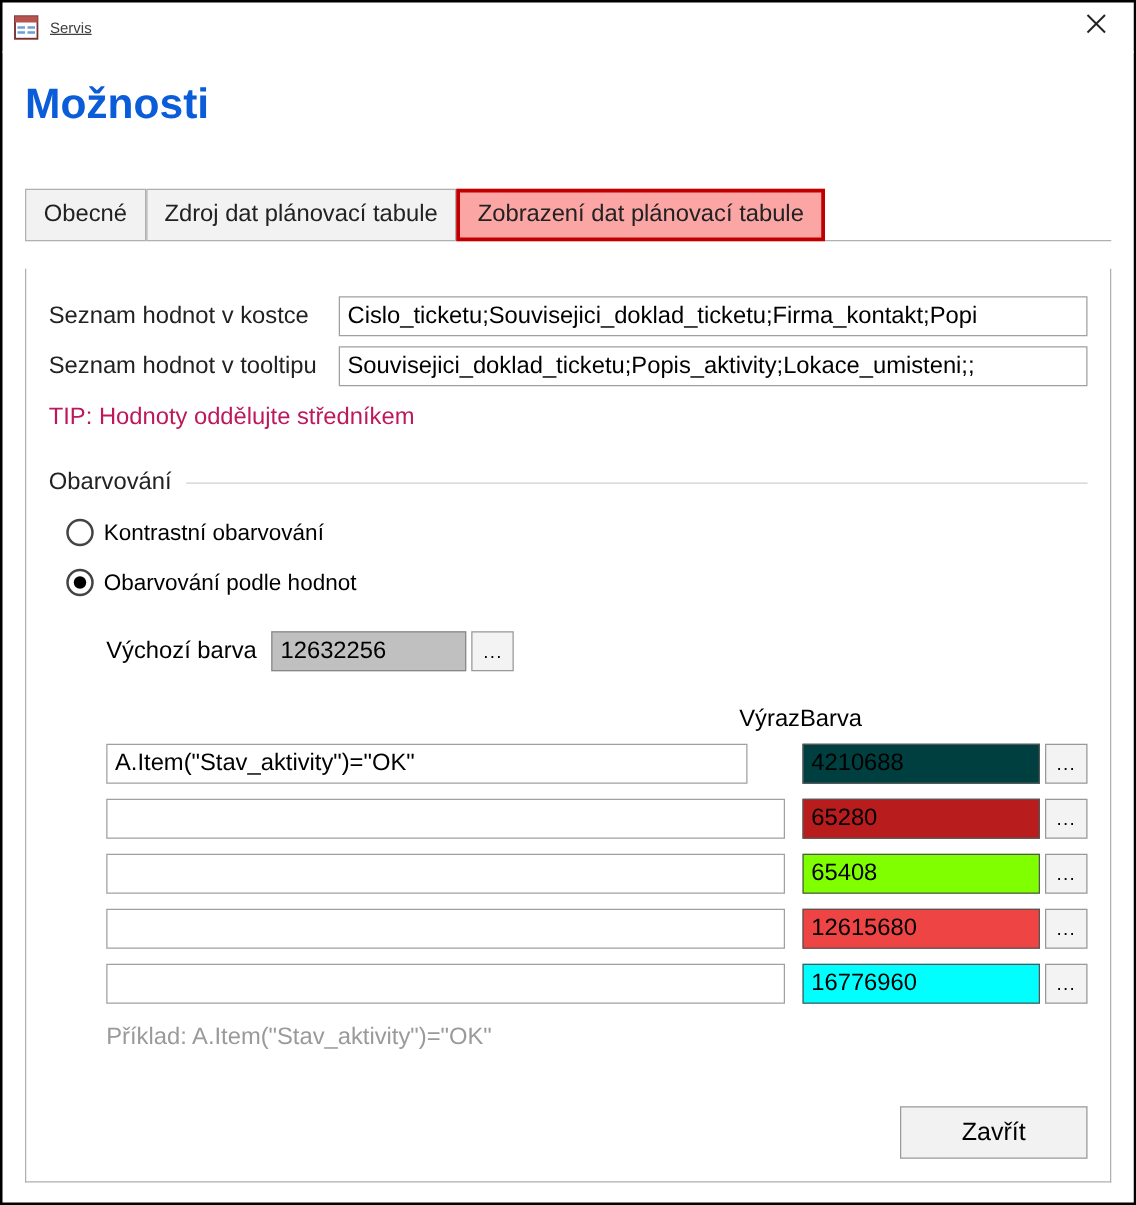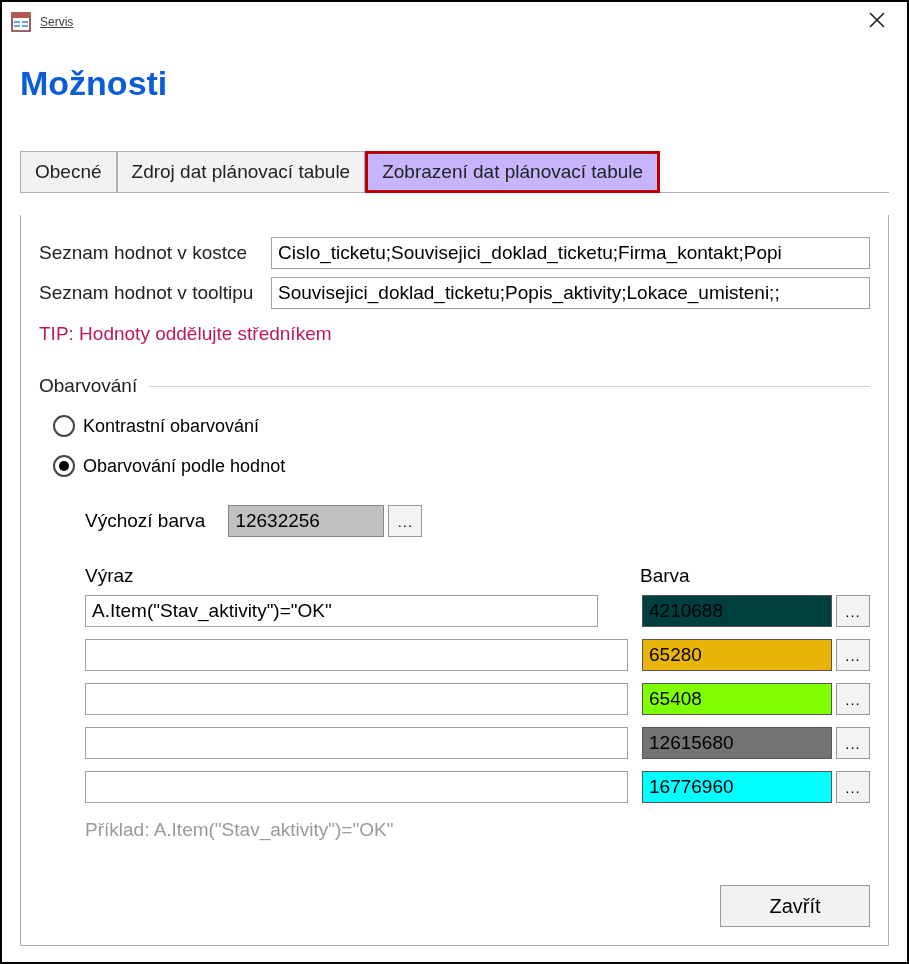--- a/index.html
+++ b/index.html
@@ -82,21 +82,21 @@
   .tab.inactive {
     border-bottom: 1px solid #b0b0b0;
   }
   .tab.active {
     background: #fff;
     border-bottom: 1px solid #fff;
     z-index: 2;
   }
   .tab.highlight {
     border: 3px solid #c00000;
-    background: #c4b5fd;
+    background: #fca5a5;
   }
   .tab-filler {
     flex: 1;
     border-bottom: 1px solid #b0b0b0;
   }
   .tab-panel {
     border: 1px solid #b0b0b0;
     border-top: none;
     padding: 22px 18px 18px 18px;
     flex: 1;
@@ -163,21 +163,21 @@
     border-radius: 50%;
     background: #000;
   }
   .default-color-row {
     display: flex;
     align-items: center;
     margin: 10px 0 28px 46px;
   }
   .default-color-label {
     font-size: 19px;
-    margin-right: 23px;
+    margin-right: 12px;
   }
   .color-value-box {
     width: 156px;
     height: 32px;
     border: 1px solid #888;
     display: flex;
     align-items: center;
     padding: 0 6px;
     font-size: 19px;
   }
@@ -194,20 +194,21 @@
     cursor: pointer;
     margin-left: 4px;
   }
   .cols-header {
     display: flex;
     margin: 0 0 8px 46px;
   }
   .col-expr-h {
     flex: 1;
     font-size: 19px;
+    text-align: right;
   }
   .col-color-h {
     width: 230px;
     font-size: 19px;
   }
   .expr-row {
     display: flex;
     align-items: center;
     margin: 0 0 12px 46px;
   }
@@ -335,31 +336,31 @@
       </div>
 
       <div id="rows-container">
           <div class="expr-row">
             <input type="text" class="expr-input" value="A.Item(&quot;Stav_aktivity&quot;)=&quot;OK&quot;" style="">
             <div class="color-swatch" style="background: rgb(0, 63, 64); margin-left: 44px;">4210688</div>
             <div class="ellipsis-btn">...</div>
           </div>
           <div class="expr-row">
             <input type="text" class="expr-input" style="">
-            <div class="color-swatch" style="background: #eab308;">65280</div>
+            <div class="color-swatch" style="background: #b91c1c;">65280</div>
             <div class="ellipsis-btn">...</div>
           </div>
           <div class="expr-row">
             <input type="text" class="expr-input" style="">
             <div class="color-swatch" style="background: rgb(128, 255, 0);">65408</div>
             <div class="ellipsis-btn">...</div>
           </div>
           <div class="expr-row">
             <input type="text" class="expr-input" style="">
-            <div class="color-swatch" style="background: #737373;">12615680</div>
+            <div class="color-swatch" style="background: #ef4444;">12615680</div>
             <div class="ellipsis-btn">...</div>
           </div>
           <div class="expr-row">
             <input type="text" class="expr-input" style="">
             <div class="color-swatch" style="background: rgb(0, 255, 255);">16776960</div>
             <div class="ellipsis-btn">...</div>
           </div>
         </div>
 
       <div class="example">Příklad: A.Item("Stav_aktivity")="OK"</div>

